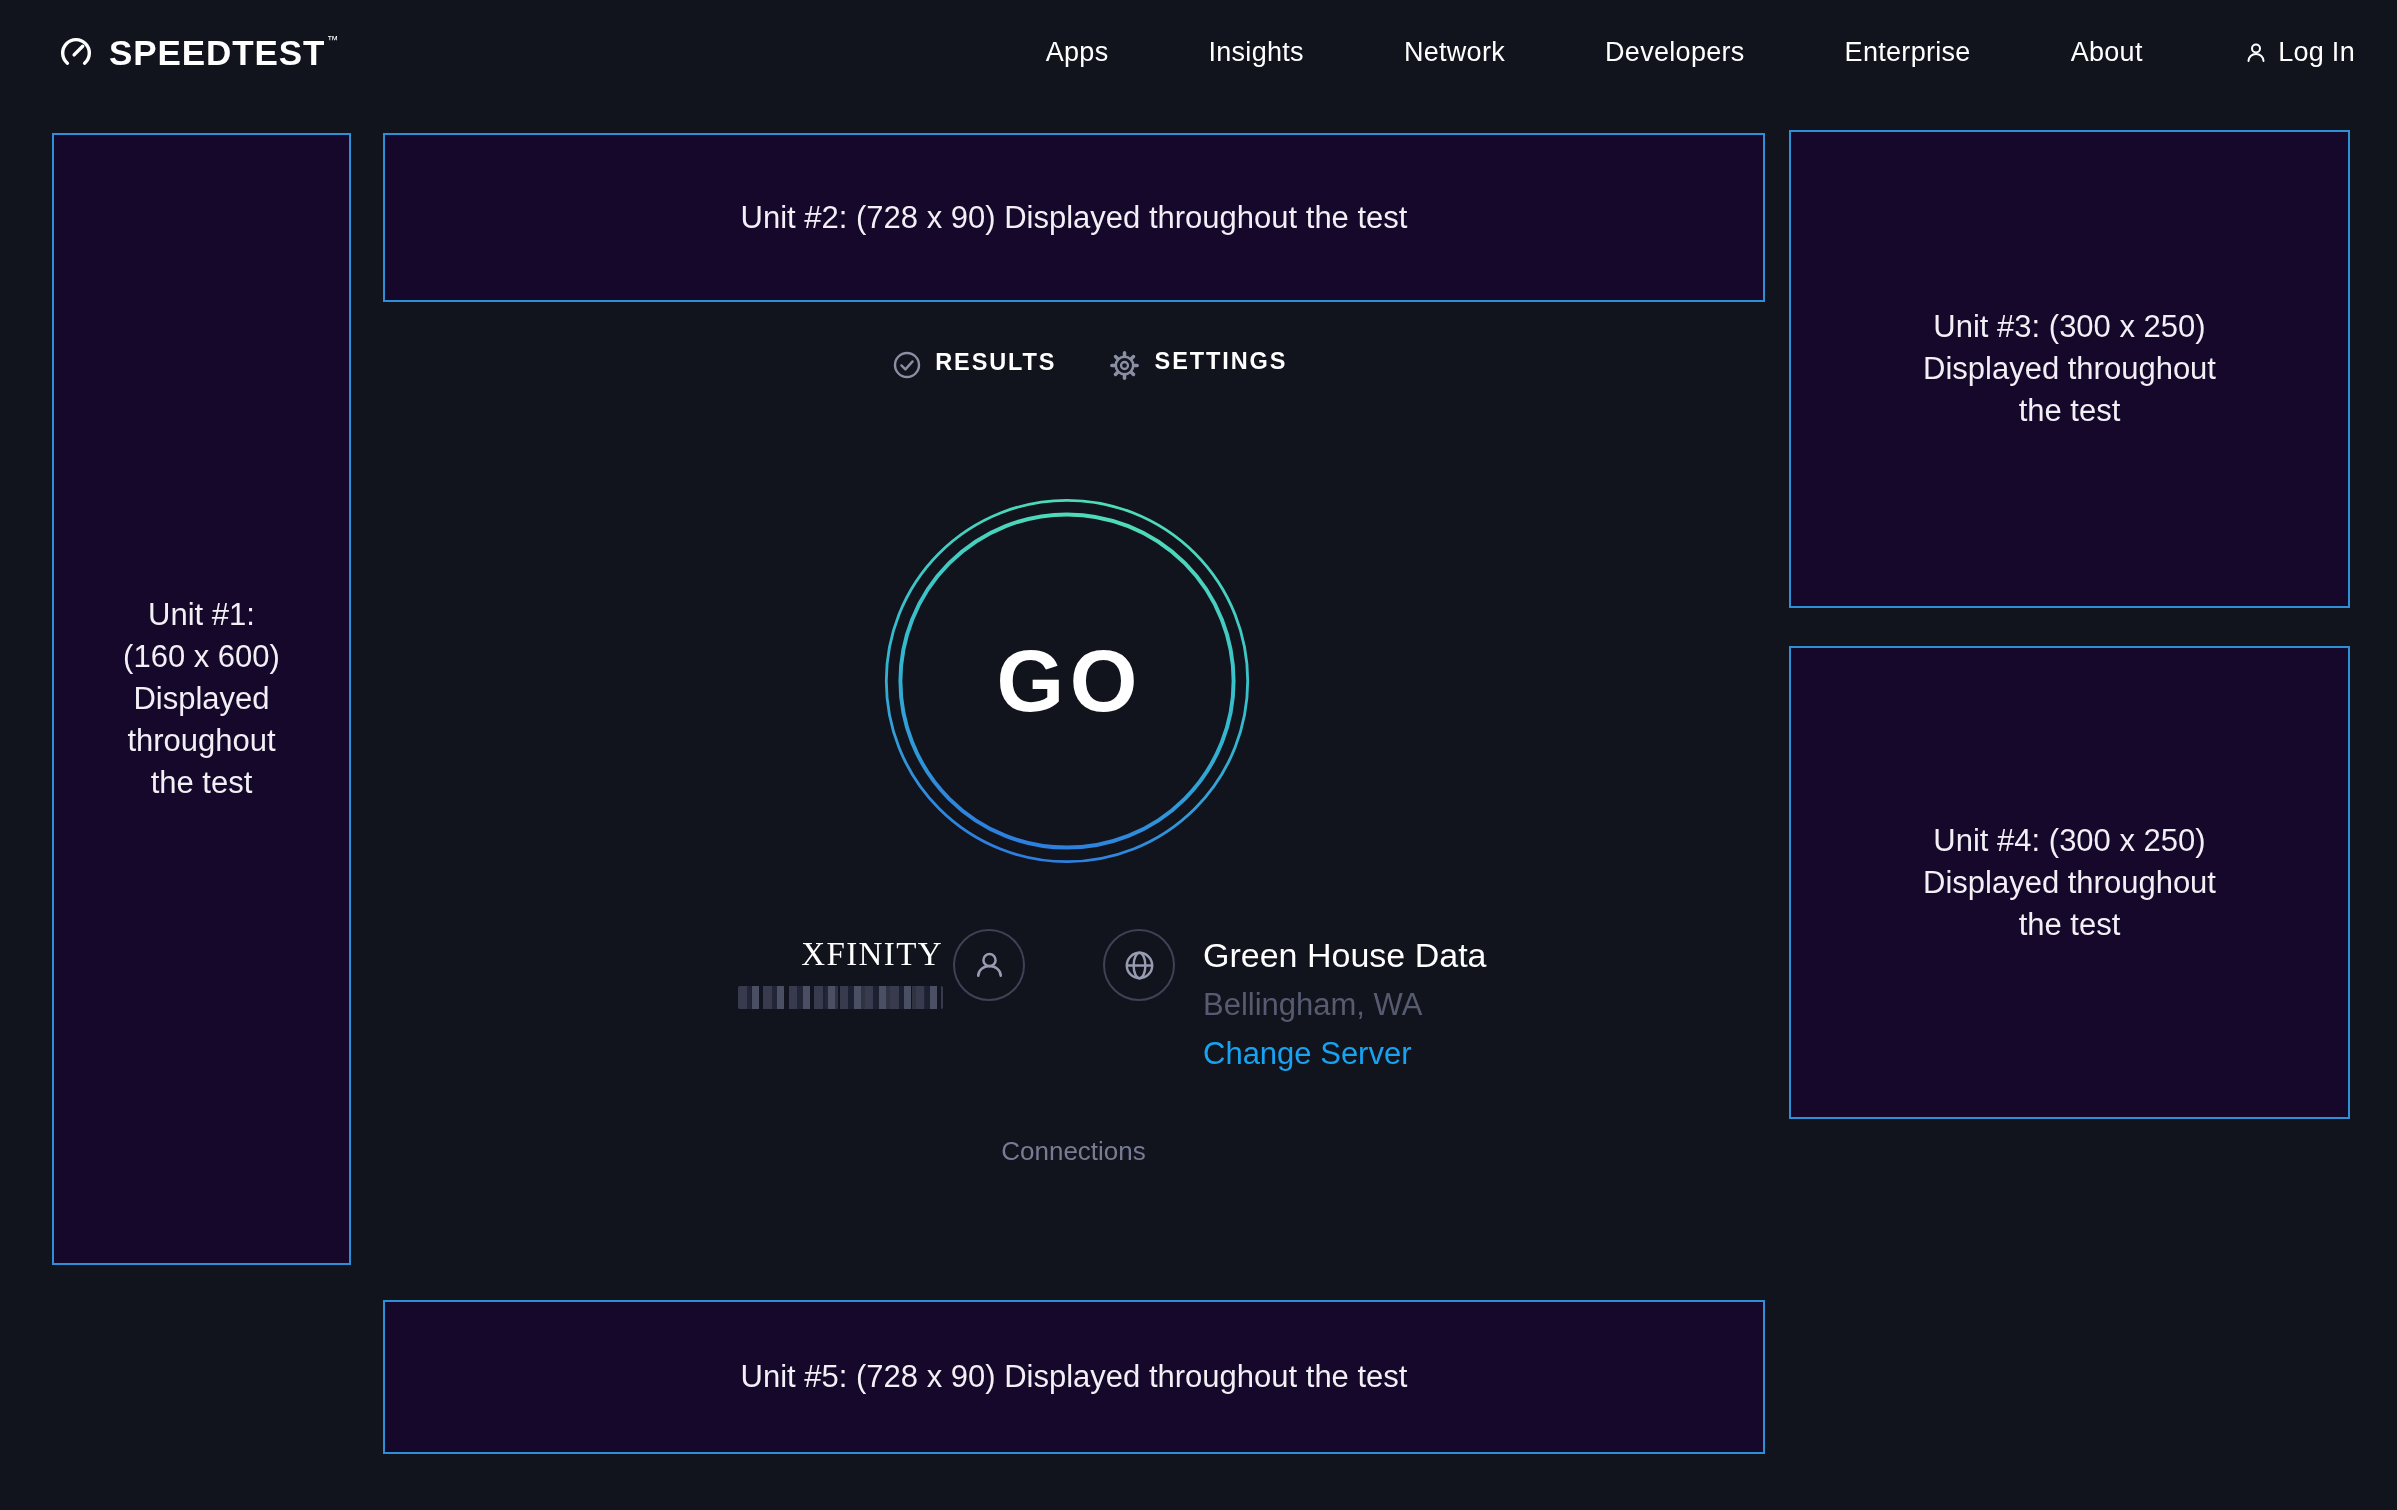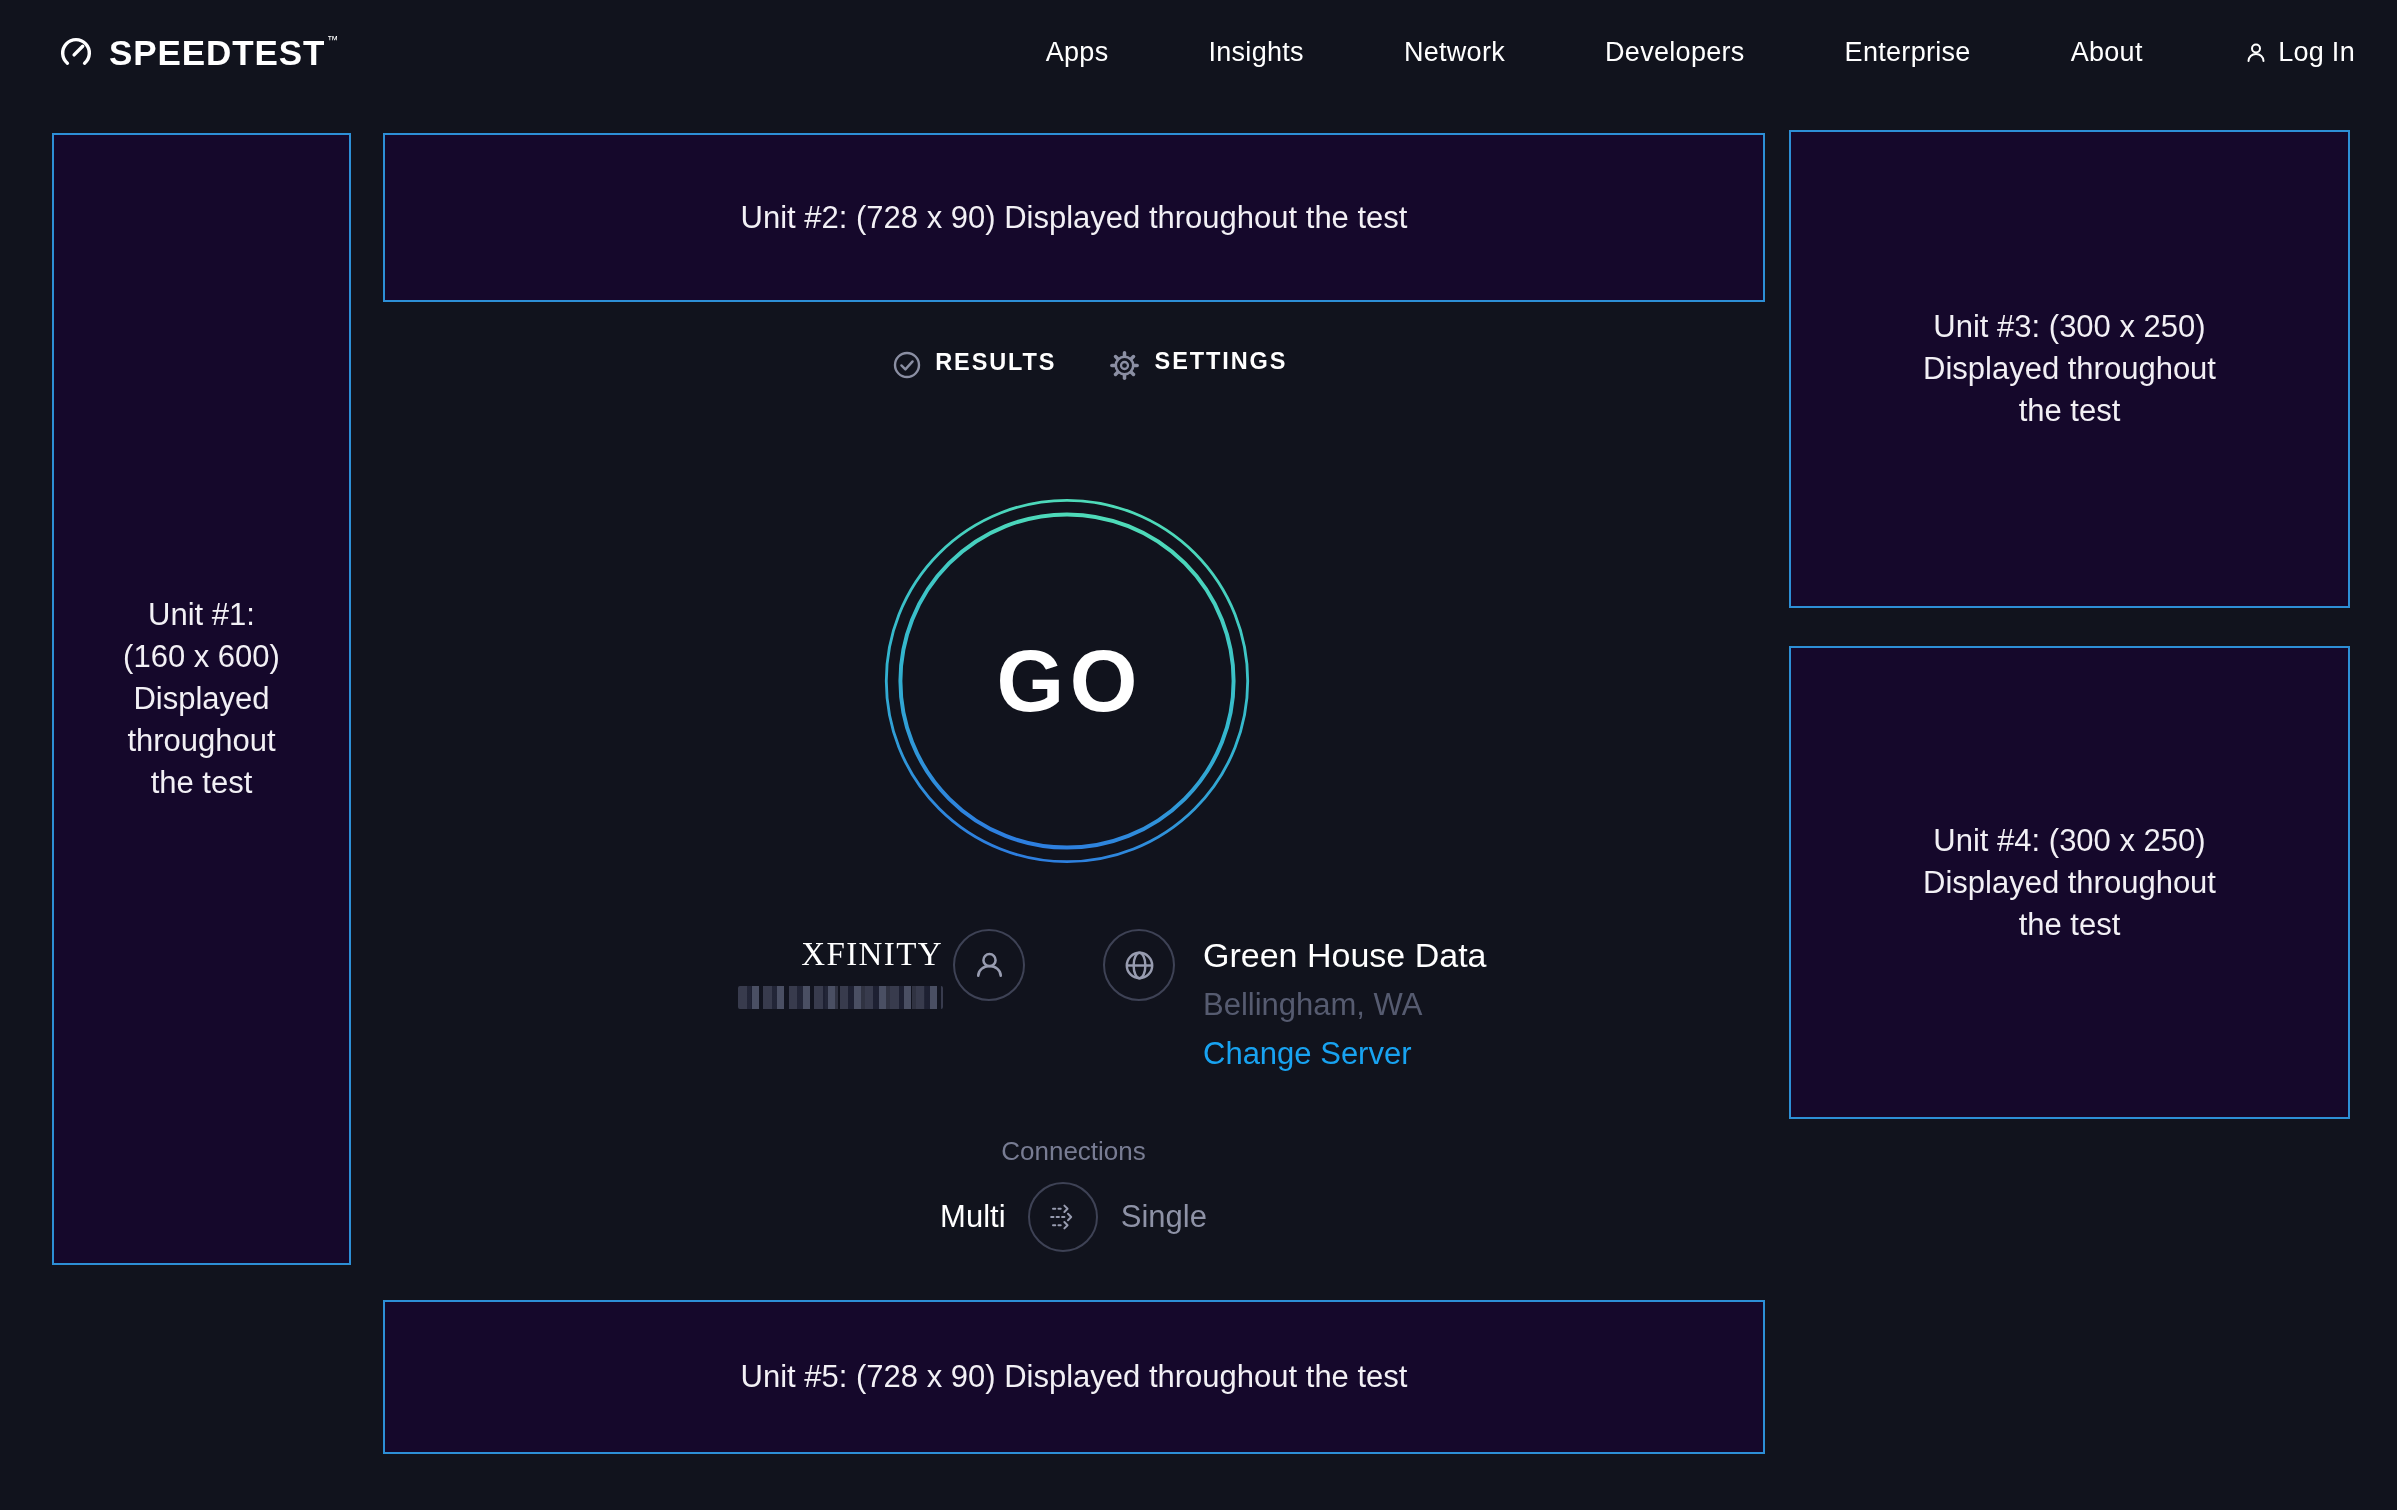--- a/index.html
+++ b/index.html
@@ -217,30 +217,14 @@
 </div>
 
 <div class="server-block">
   <div class="server-name">Green House Data</div>
   <div class="server-loc">Bellingham, WA</div>
   <a class="server-change">Change Server</a>
 </div>
 
 <div class="connections">
   <div class="conn-label">Connections</div>
-  <div class="conn-row">
-    <span class="conn-multi">Multi</span>
-    <span class="conn-toggle">
-      <span style="display:flex;">
-        <svg width="40" height="40" viewBox="0 0 44 44" fill="none" stroke="#989cb0" stroke-width="2.2" stroke-linecap="round" stroke-linejoin="round">
-          <line x1="11" y1="13" x2="23" y2="13" stroke-dasharray="2.5 3.5"></line>
-          <polyline points="23.5,9.5 27,13 23.5,16.5"></polyline>
-          <line x1="9" y1="22" x2="27" y2="22" stroke-dasharray="2.5 3.5"></line>
-          <polyline points="27.5,18.5 31,22 27.5,25.5"></polyline>
-          <line x1="11" y1="31" x2="23" y2="31" stroke-dasharray="2.5 3.5"></line>
-          <polyline points="23.5,27.5 27,31 23.5,34.5"></polyline>
-        </svg>
-      </span>
-    </span>
-    <span class="conn-single">Single</span>
-  </div>
 </div>
 
 
 </body></html>

